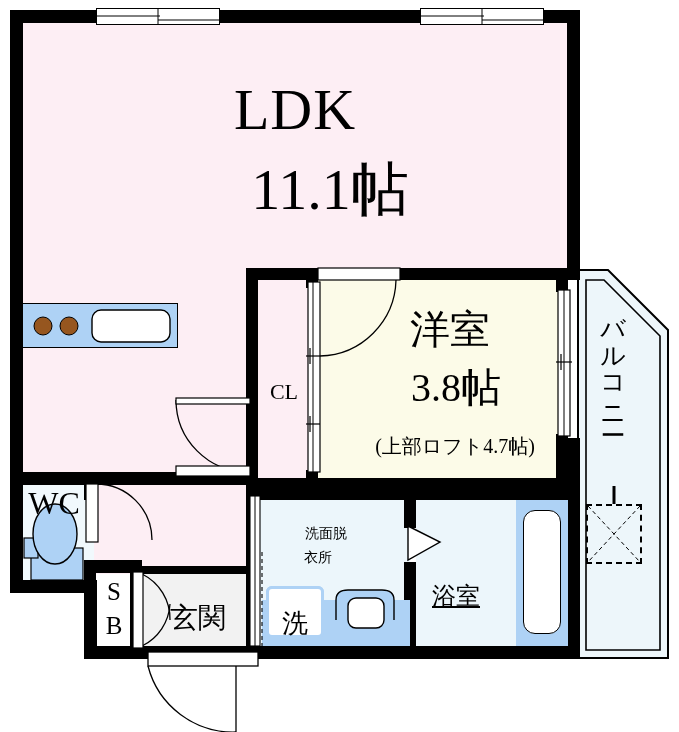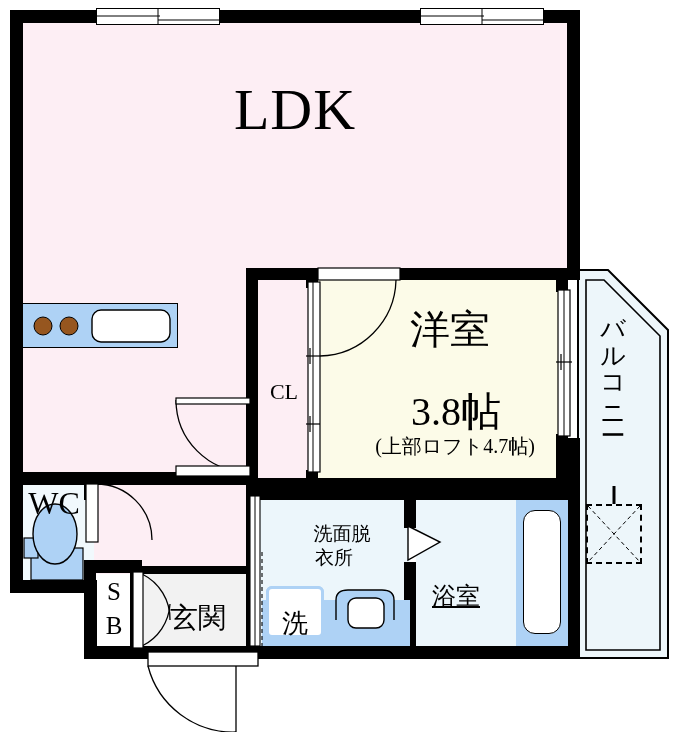--- a/index.html
+++ b/index.html
@@ -29,21 +29,21 @@
   
   .t-ldk   {font-size:58px;letter-spacing:1px;}
   .t-ldk2  {font-size:58px;}
   .t-yo    {font-size:40px;}
   .t-yo2   {font-size:40px;}
   .t-loft  {font-size:20px;}
   .t-cl    {font-size:22px;}
   .t-wc    {font-size:32px;}
   .t-sb    {font-size:25px;line-height:0.95;}
   .t-gen   {font-size:28px;}
-  .t-wash  {font-size:19px;line-height:1.08;margin-left:16px;}
+  .t-wash  {font-size:14px;line-height:1.08;}
   .t-sen   {font-size:26px;}
   .t-bath  {font-size:24px;}
   .t-balc  {font-size:25px;line-height:1.02;writing-mode:vertical-rl;
             text-orientation:upright;letter-spacing:2px;}
   svg.ov{position:absolute;left:0;top:0;width:679px;height:732px;pointer-events:none;}
 </style>
 </head>
 <body>
 
 <div id="plan">
@@ -203,23 +203,24 @@
     <rect x="250" y="496" width="10" height="150" fill="#fff" stroke="#000" stroke-width="1.1"></rect>
     <line x1="255" y1="496" x2="255" y2="646" stroke="#000" stroke-width="1"></line>
     <line x1="262" y1="552" x2="262" y2="646" stroke="#000" stroke-width="1.1" stroke-dasharray="4 3"></line>
   </svg>
 
   <svg class="ov" viewBox="0 0 679 732">
     <polygon points="408,526 440,542 408,560" fill="#ffffff" stroke="#000" stroke-width="1.4"></polygon>
   </svg>
 
   <div class="lbl ctr t-ldk" style="left:295px; top:110px;">LDK</div>
+  <div class="lbl ctr t-ldk2" style="left:330px; top:190px;">11.1帖</div>
 
   <div class="lbl ctr t-yo" style="left:450px; top:330px;">洋室</div>
-  <div class="lbl ctr t-yo2" style="left:456px; top:412px;">3.8帖</div>
+  <div class="lbl ctr t-yo2" style="left:456px; top:388px;">3.8帖</div>
   <div class="lbl ctr t-loft" style="left:455px; top:446px;">(上部ロフト4.7帖)</div>
 
   <div class="lbl ctr t-cl" style="left:284px; top:392px;">CL</div>
 
   <div class="lbl ctr t-wc" style="left:54px;  top:503px;">WC</div>
 
   <div class="lbl ctr t-sb" style="left:114px; top:592px;">S</div>
   <div class="lbl ctr t-sb" style="left:114px; top:626px;">B</div>
 
   <div class="lbl ctr t-gen" style="left:198px; top:618px;">玄関</div>

